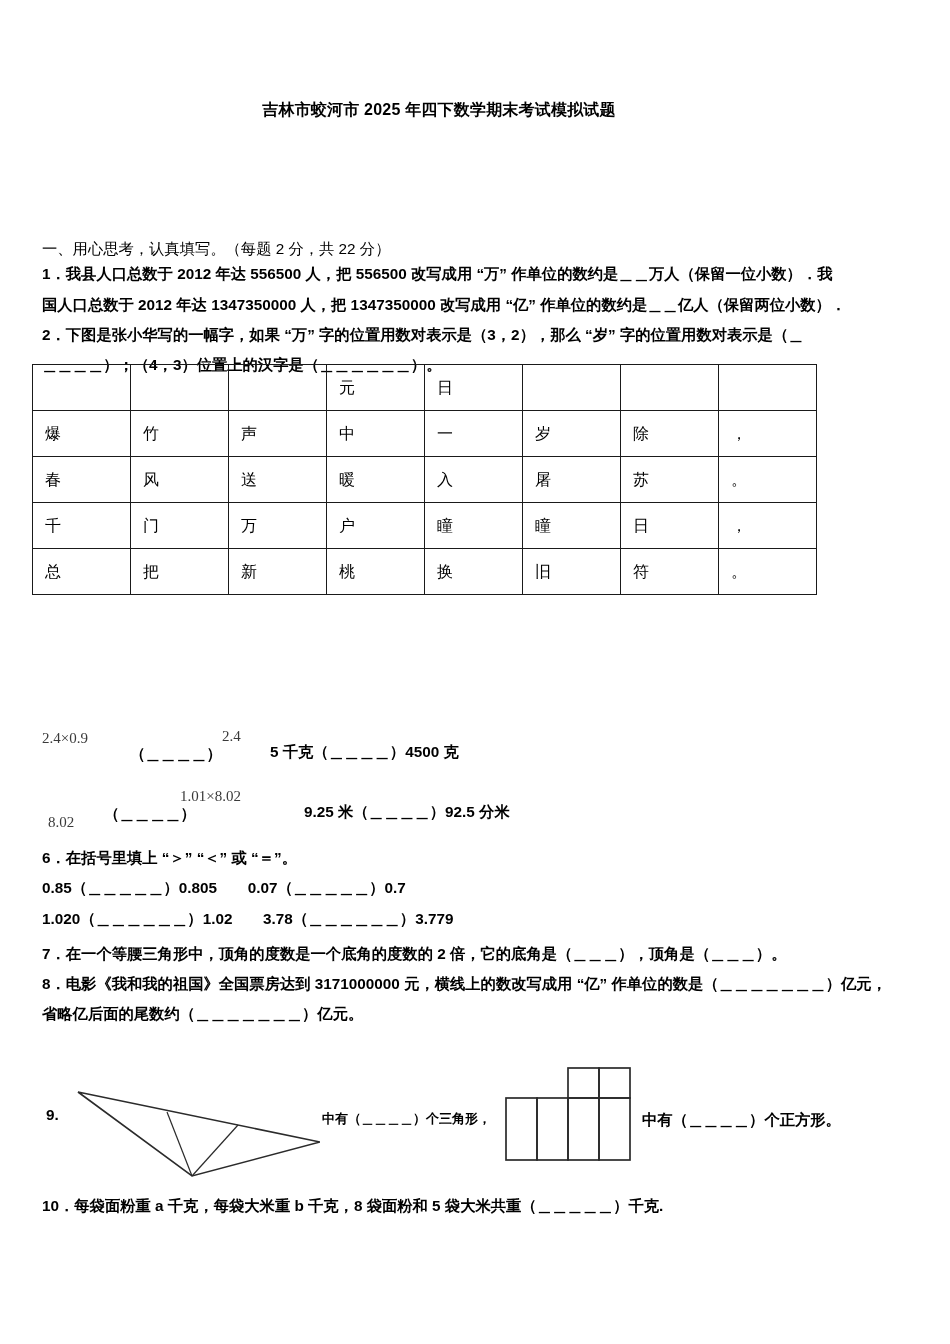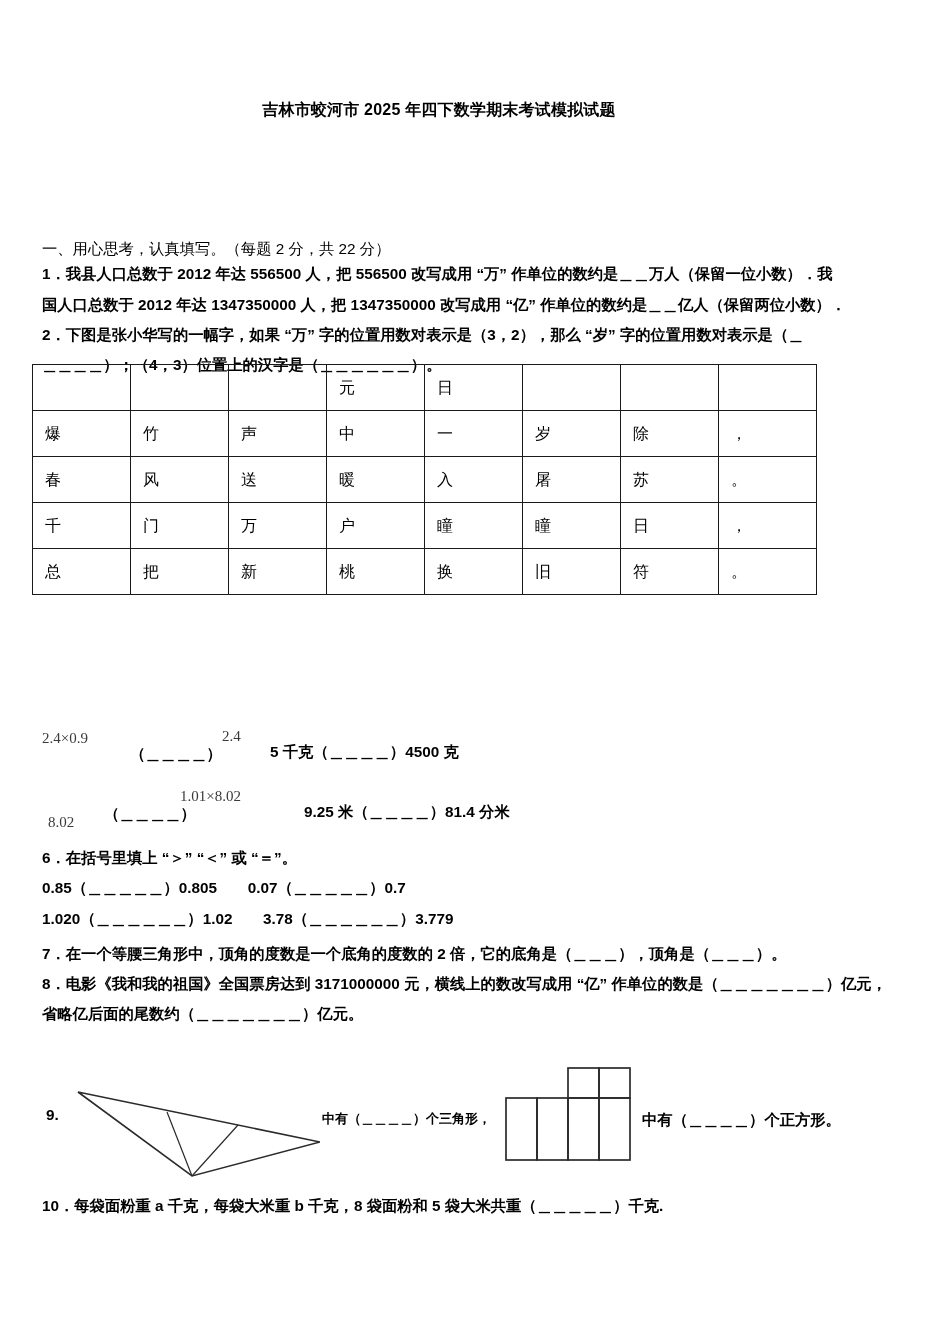--- a/index.html
+++ b/index.html
@@ -238,21 +238,21 @@
     <div class="q5row">
       <span class="expr" style="left:0; top:4px;">2.4×0.9</span>
       <span class="cmp-paren" style="left:88px; top:18px;">（＿＿＿＿）</span>
       <span class="expr" style="left:180px; top:2px;">2.4</span>
       <span class="q5right" style="left:228px; top:16px;">5 千克（＿＿＿＿）4500 克</span>
     </div>
     <div class="q5row">
       <span class="expr" style="left:6px; top:6px;margin-top:24px;">8.02</span>
       <span class="cmp-paren" style="left:62px; top:20px;">（＿＿＿＿）</span>
       <span class="expr" style="left:138px; top:4px;">1.01×8.02</span>
-      <span class="q5right" style="left:262px; top:18px;">9.25 米（＿＿＿＿）81.4 分米</span>
+      <span class="q5right" style="left:262px; top:18px;">9.25 米（＿＿＿＿）92.5 分米</span>
     </div>
   </div>
 
   <div class="body-block" style="top:846px;">
     <div class="line">6．在括号里填上 “＞” “＜” 或 “＝”。</div>
     <div class="gap-sm"></div>
     <div class="line">0.85（＿＿＿＿＿）0.805　　0.07（＿＿＿＿＿）0.7</div>
     <div class="gap-sm"></div>
     <div class="line">1.020（＿＿＿＿＿＿）1.02　　3.78（＿＿＿＿＿＿）3.779</div>
     <div class="gap-md"></div>

